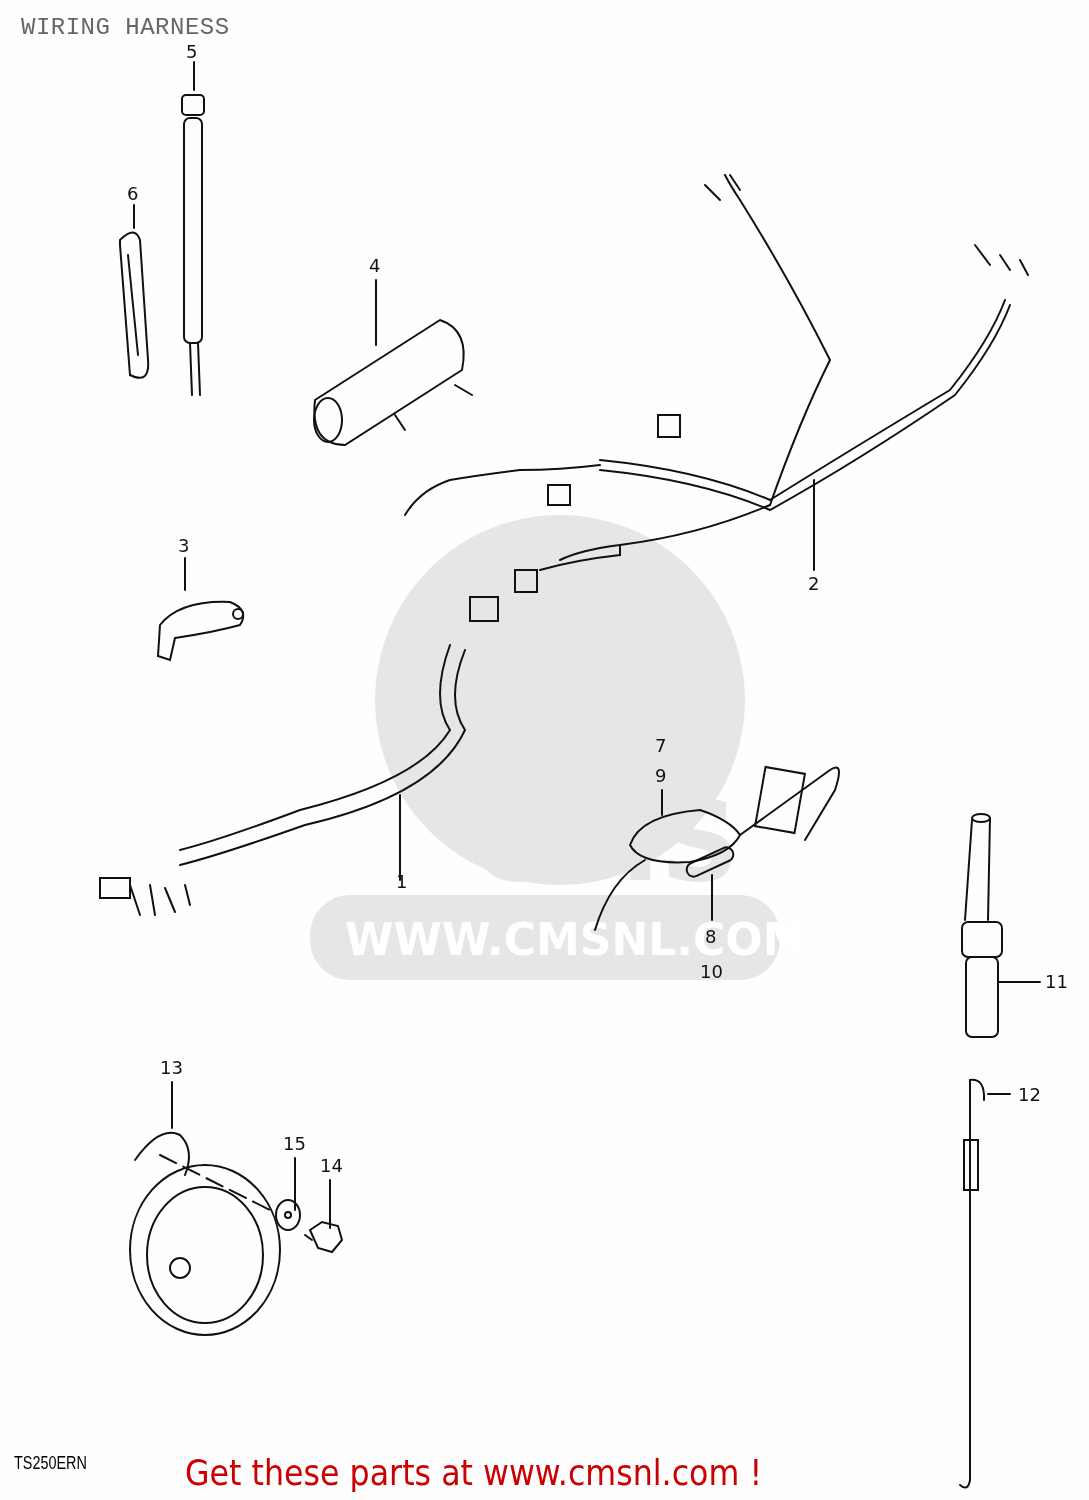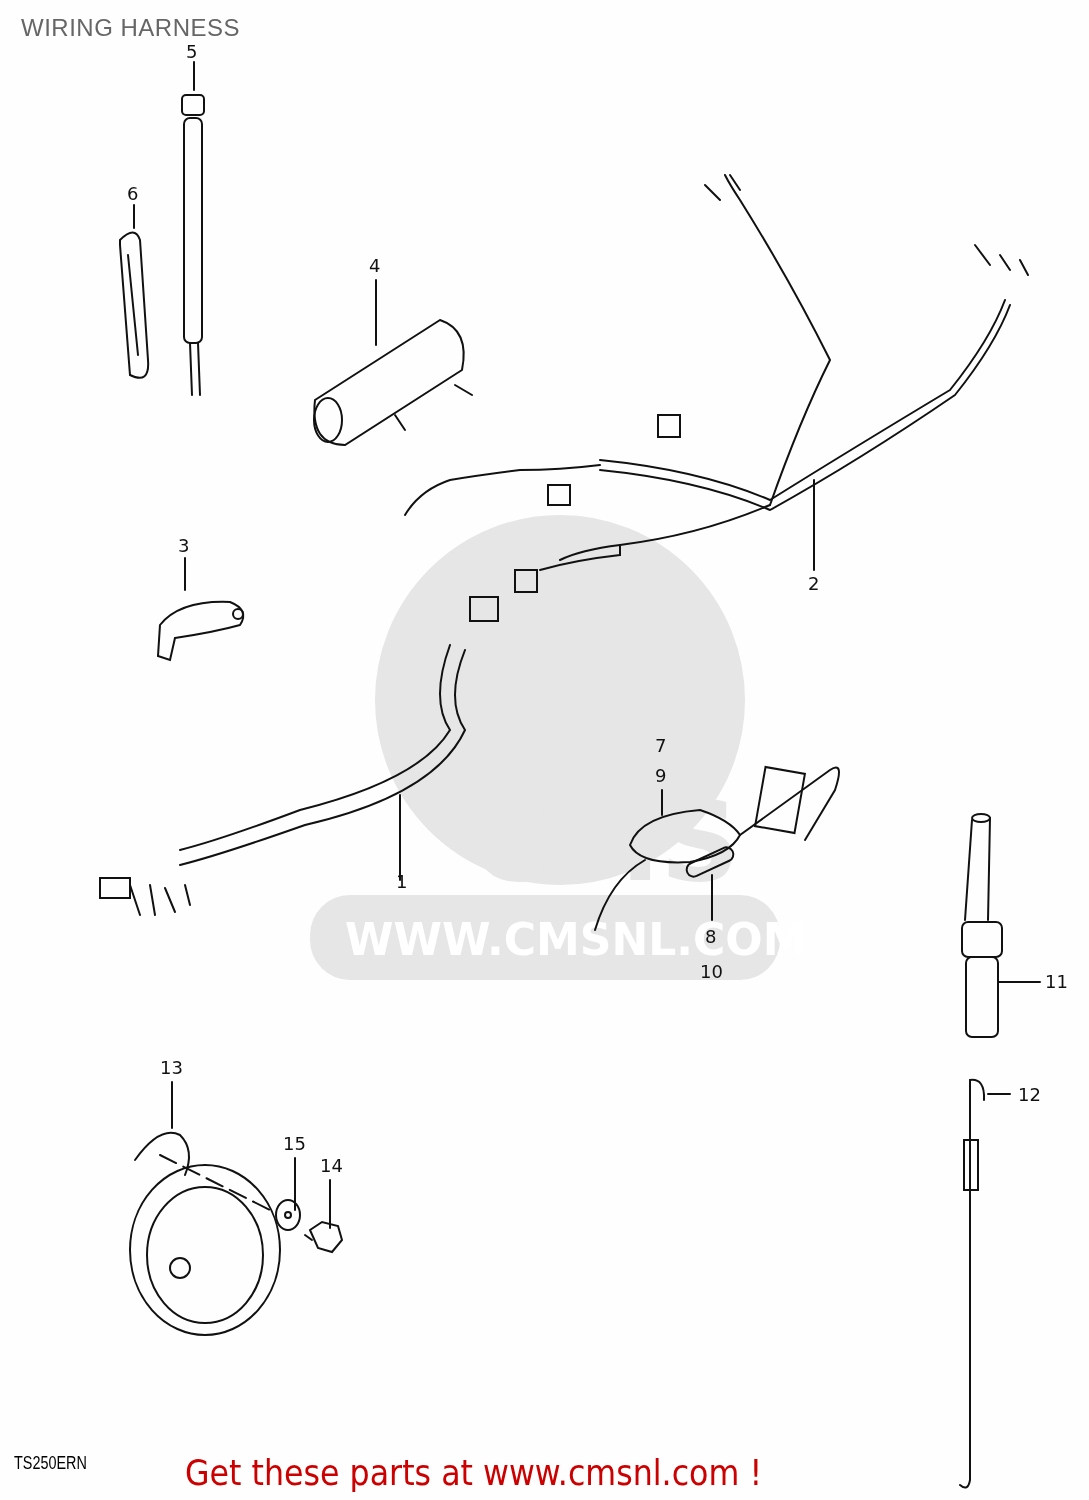--- a/index.html
+++ b/index.html
@@ -1,17 +1,17 @@
 <!DOCTYPE html>
 <html><head>
 <meta charset="utf-8">
 <style>
   html,body{margin:0;padding:0;background:#fdfefd;}
   body{width:1089px;height:1500px;position:relative;overflow:hidden;font-family:"DejaVu Sans",sans-serif;}
-  .title{position:absolute;left:21px;top:14px;font-size:24px;color:#666;letter-spacing:0.5px;font-family:Liberation Sans, sans-serif;}
+  .title{position:absolute;left:21px;top:14px;font-size:24px;color:#666;letter-spacing:0.5px;font-family:Liberation Mono, monospace;}
   .code{position:absolute;left:14px;top:1453px;font-size:18px;color:#000;font-family:"Liberation Sans Narrow","Liberation Sans",sans-serif;transform:scaleX(0.8);transform-origin:left;}
   .promo{position:absolute;left:185px;top:1452px;font-size:36px;color:#cc0000;font-family:"DejaVu Sans",sans-serif;transform:scaleX(0.88);transform-origin:left;white-space:nowrap;}
   svg.diagram{position:absolute;left:0;top:0;}
   .lbl{font-family:"DejaVu Sans",sans-serif;font-size:18px;fill:#111;}
   .wm{fill:#e6e6e6;}
   .wmtext{font-family:"DejaVu Sans",sans-serif;font-weight:bold;font-size:44px;fill:#ffffff;}
 </style>
 </head>
 <body>
 

